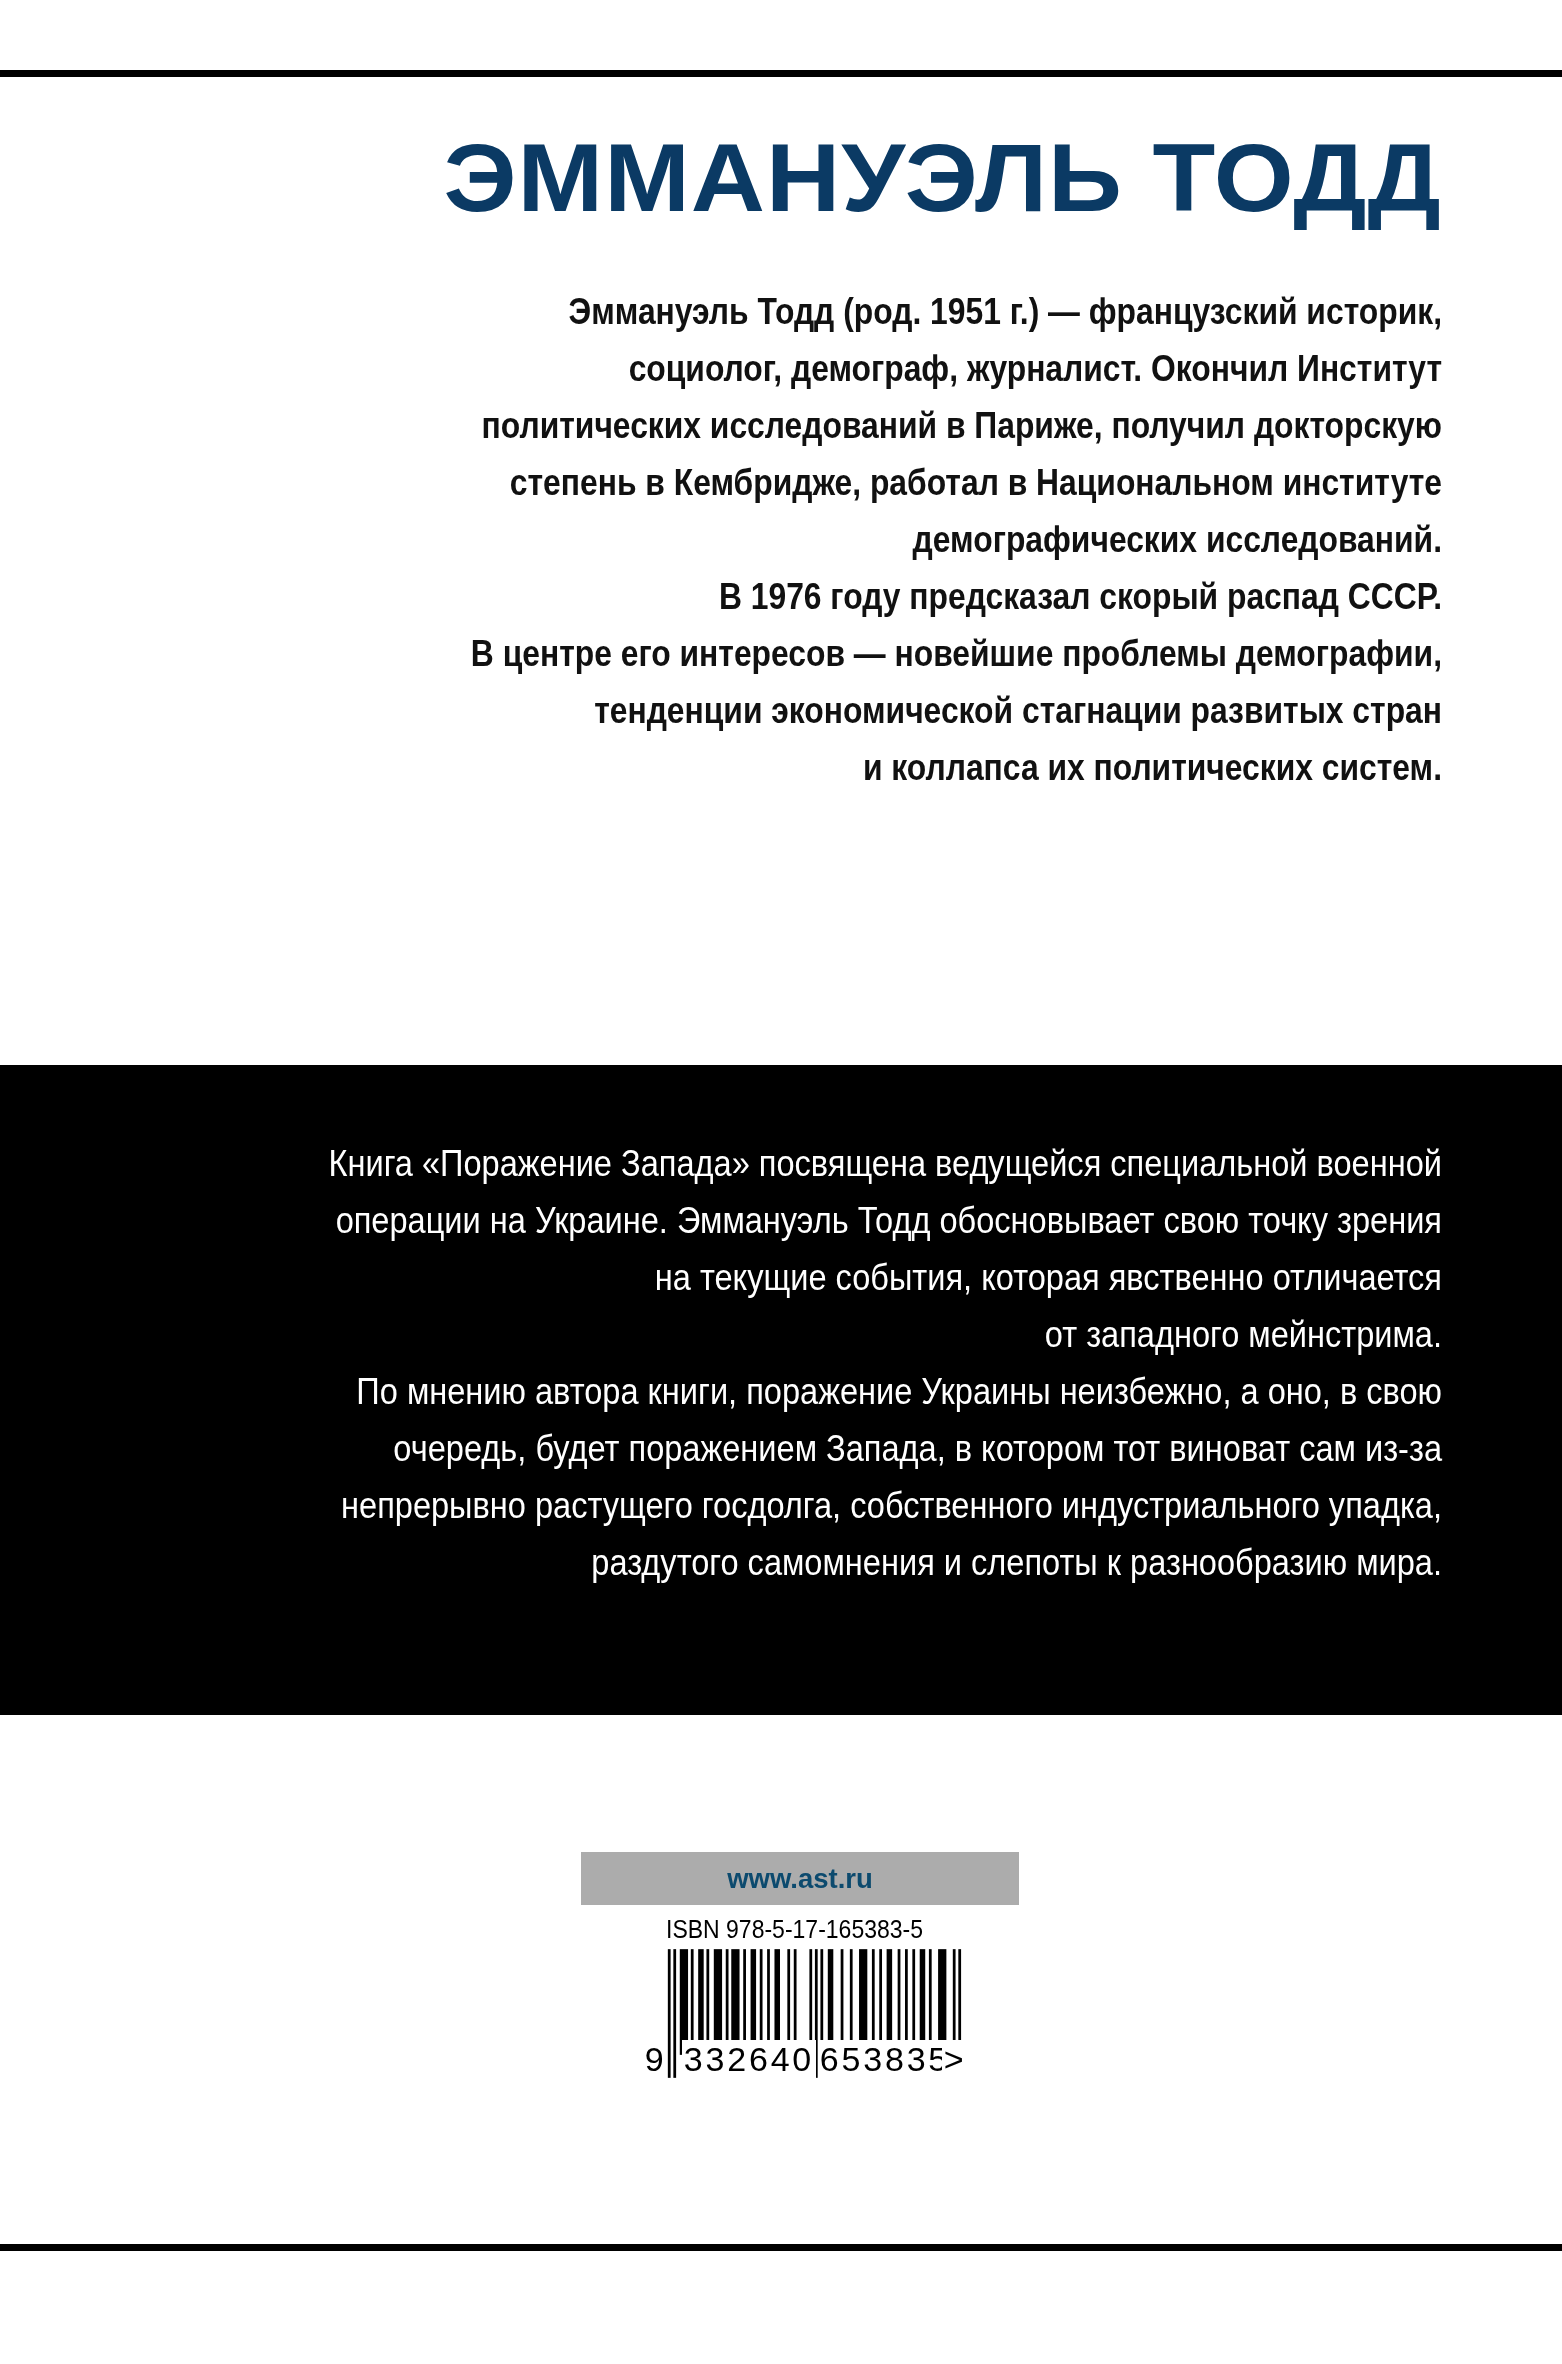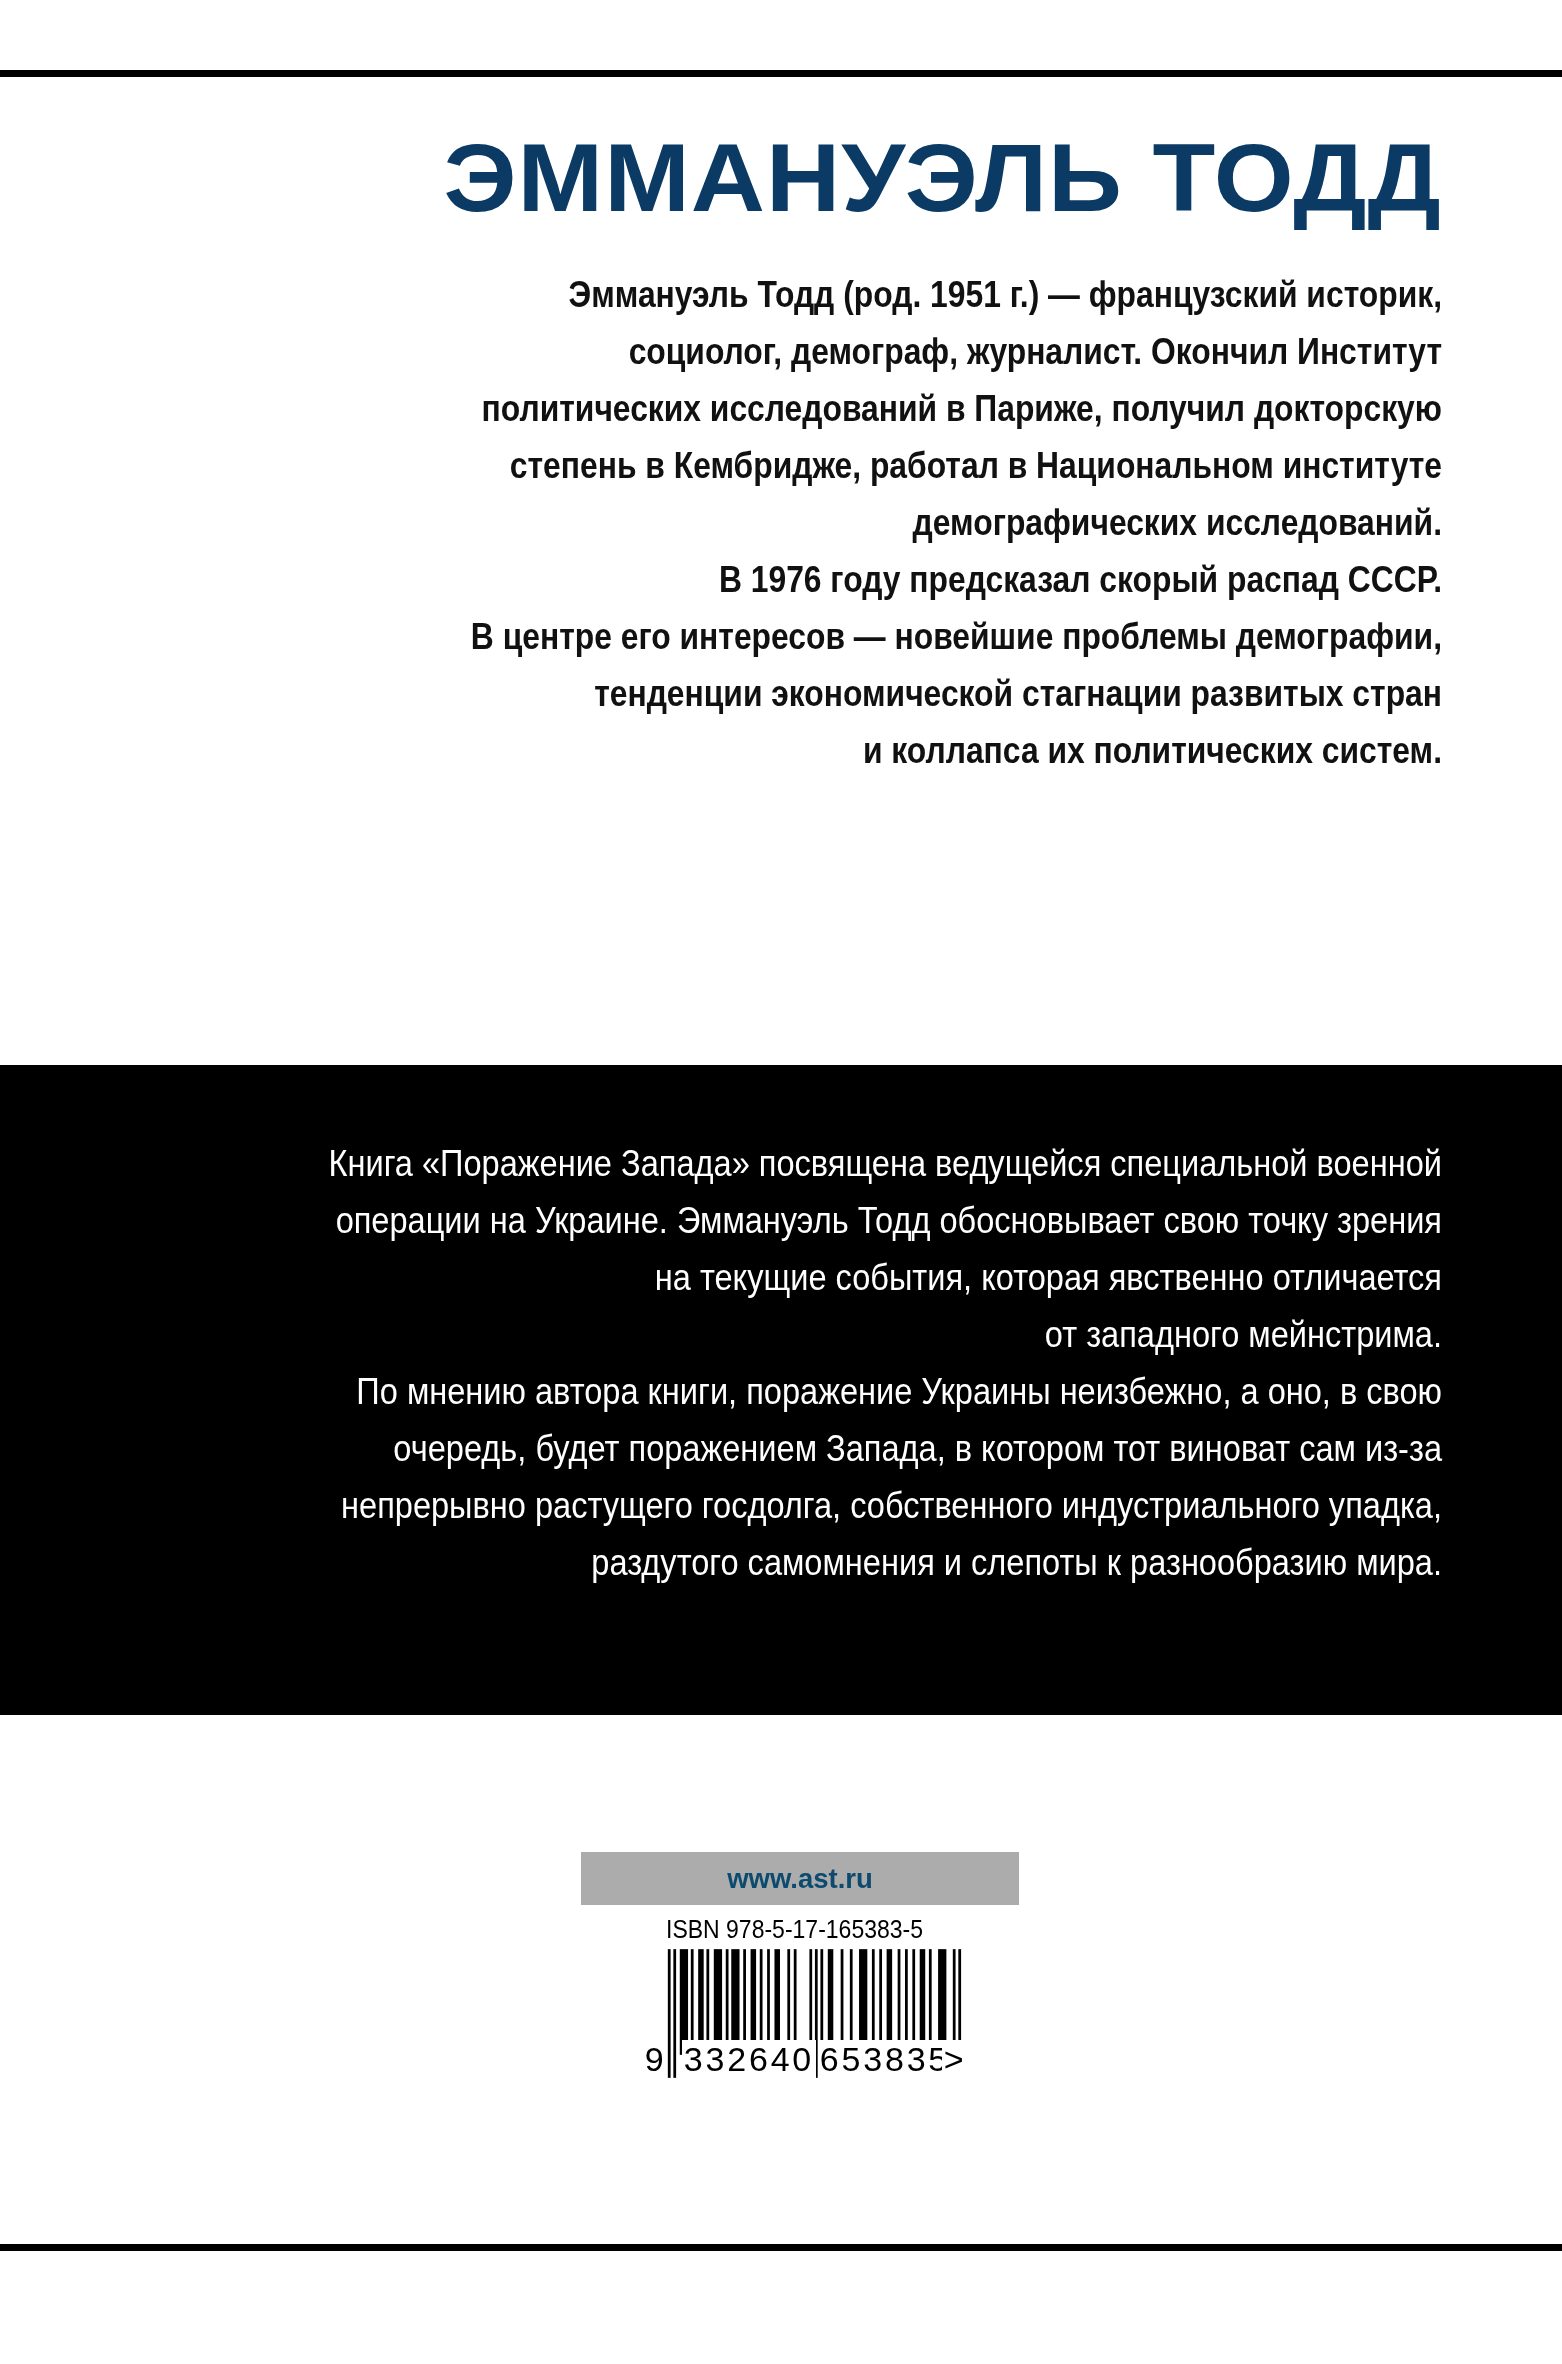--- a/index.html
+++ b/index.html
@@ -8,21 +8,21 @@
   .rule.top { top:70px; }
   .rule.bottom { top:2244px; }
   .author-title {
     position:absolute; right:120px; top:129px;
     font-family:"Liberation Sans", sans-serif; font-weight:bold;
     font-size:97px; line-height:97px; color:#0b3a64;
     letter-spacing:0.9px; transform:scaleX(1.06); transform-origin:right center;
     white-space:nowrap;
   }
   .bio {
-    position:absolute; right:120px; top:266px; width:1286px;
+    position:absolute; right:120px; top:283px; width:1286px;
     text-align:right; font-family:"Liberation Sans", sans-serif; font-weight:bold;
     font-size:37px; line-height:57px; color:#111;
   }
   .bio .line { display:block; white-space:nowrap; transform:scaleX(0.86); transform-origin:right center; }
   .black-block {
     position:absolute; left:0; top:1065px; width:1562px; height:650px; background:#000;
   }
   .annotation {
     position:absolute; right:120px; top:1135px; width:1469px;
     text-align:right; font-family:"Liberation Sans", sans-serif; font-weight:normal;

